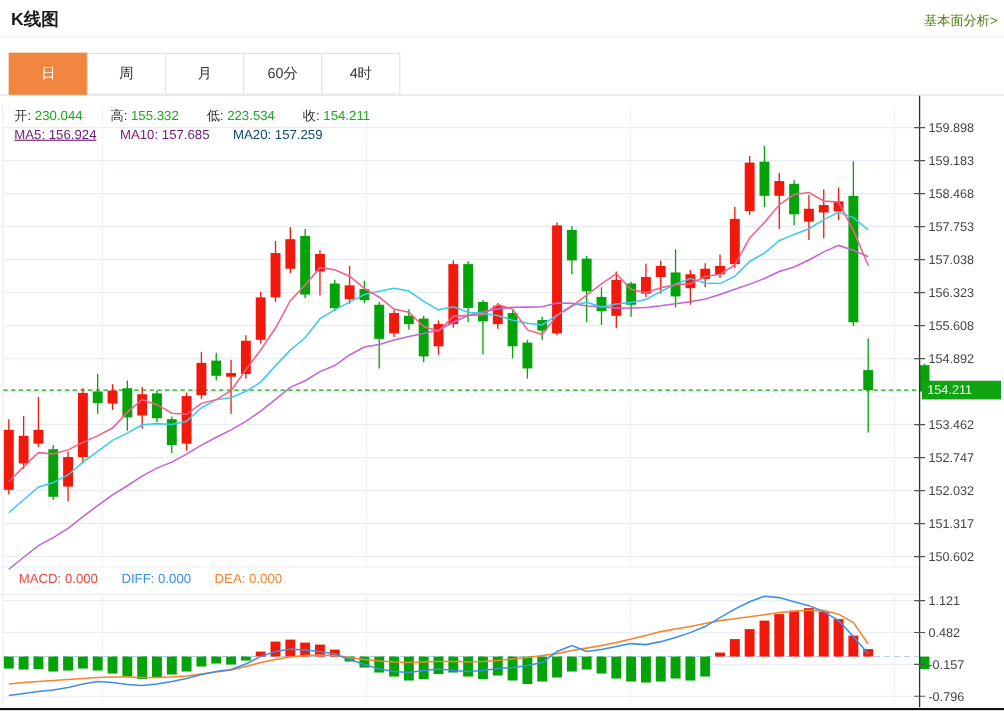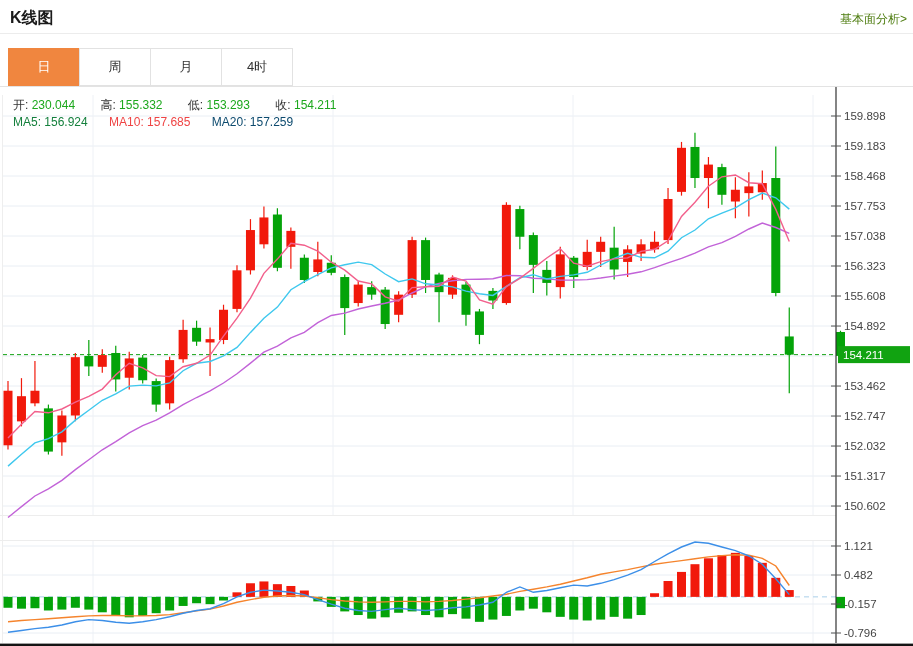--- a/index.html
+++ b/index.html
@@ -25,40 +25,46 @@
 <body>
 
 <div id="app">
   <div class="page-title">K线图</div>
   <a class="top-link">基本面分析&gt;</a>
 
   <div class="tab-bar">
       <div class="tab active">日</div>
       <div class="tab">周</div>
       <div class="tab">月</div>
+      <div class="tab">60分</div>
       <div class="tab">4时</div>
     </div>
 
   <div class="quote-row">
     <span class="lab">开:</span>
     <span class="val">230.044</span>
     <span class="lab">高:</span>
     <span class="val">155.332</span>
     <span class="lab">低:</span>
-    <span class="val">153.293</span>
+    <span class="val">223.534</span>
     <span class="lab">收:</span>
     <span class="val">154.211</span>
   </div>
 
   <div class="ma-row">
-    <span class="sp" id="ma5txt" style="color: #15803d;">MA5: 156.924</span>
-    <span class="sp" id="ma10txt" style="color: #ef4444; text-align: center;">MA10: 157.685</span>
+    <span class="sp" id="ma5txt" style="color: #701a75; text-decoration: underline;">MA5: 156.924</span>
+    <span class="sp" id="ma10txt" style="color: #701a75; text-align: center;">MA10: 157.685</span>
     <span class="sp" id="ma20txt" style="color: #0c4a6e;">MA20: 157.259</span>
   </div>
 
+  <div class="macd-row">
+    <span class="sp" id="macdtxt" style="color: rgb(240, 69, 63);">MACD: 0.000</span>
+    <span class="sp" id="difftxt" style="color: rgb(60, 143, 232);">DIFF: 0.000</span>
+    <span class="sp" id="deatxt" style="color: rgb(245, 132, 45);">DEA: 0.000</span>
+  </div>
 
   <div style="position:absolute;left:0;top:87px;width:913px;height:559px;z-index:0;"></div>
   <svg id="chart-svg" width="913" height="646" viewBox="0 0 913 646">
       <line x1="0" y1="33.5" x2="913" y2="33.5" stroke="#ececec" stroke-width="1"></line>
       <line x1="0" y1="86.5" x2="913" y2="86.5" stroke="#e3e3e3" stroke-width="1"></line>
       <line x1="2.5" y1="95" x2="2.5" y2="643" stroke="#eeeeee" stroke-width="1"></line>
       <line x1="0" y1="515.5" x2="836" y2="515.5" stroke="#ededed" stroke-width="1"></line>
       <line x1="0" y1="540.5" x2="836" y2="540.5" stroke="#ededed" stroke-width="1"></line>
       <line x1="3" y1="116" x2="836" y2="116" stroke="#e9eef4" stroke-width="1"></line>
       <line x1="3" y1="146" x2="836" y2="146" stroke="#e9eef4" stroke-width="1"></line>

